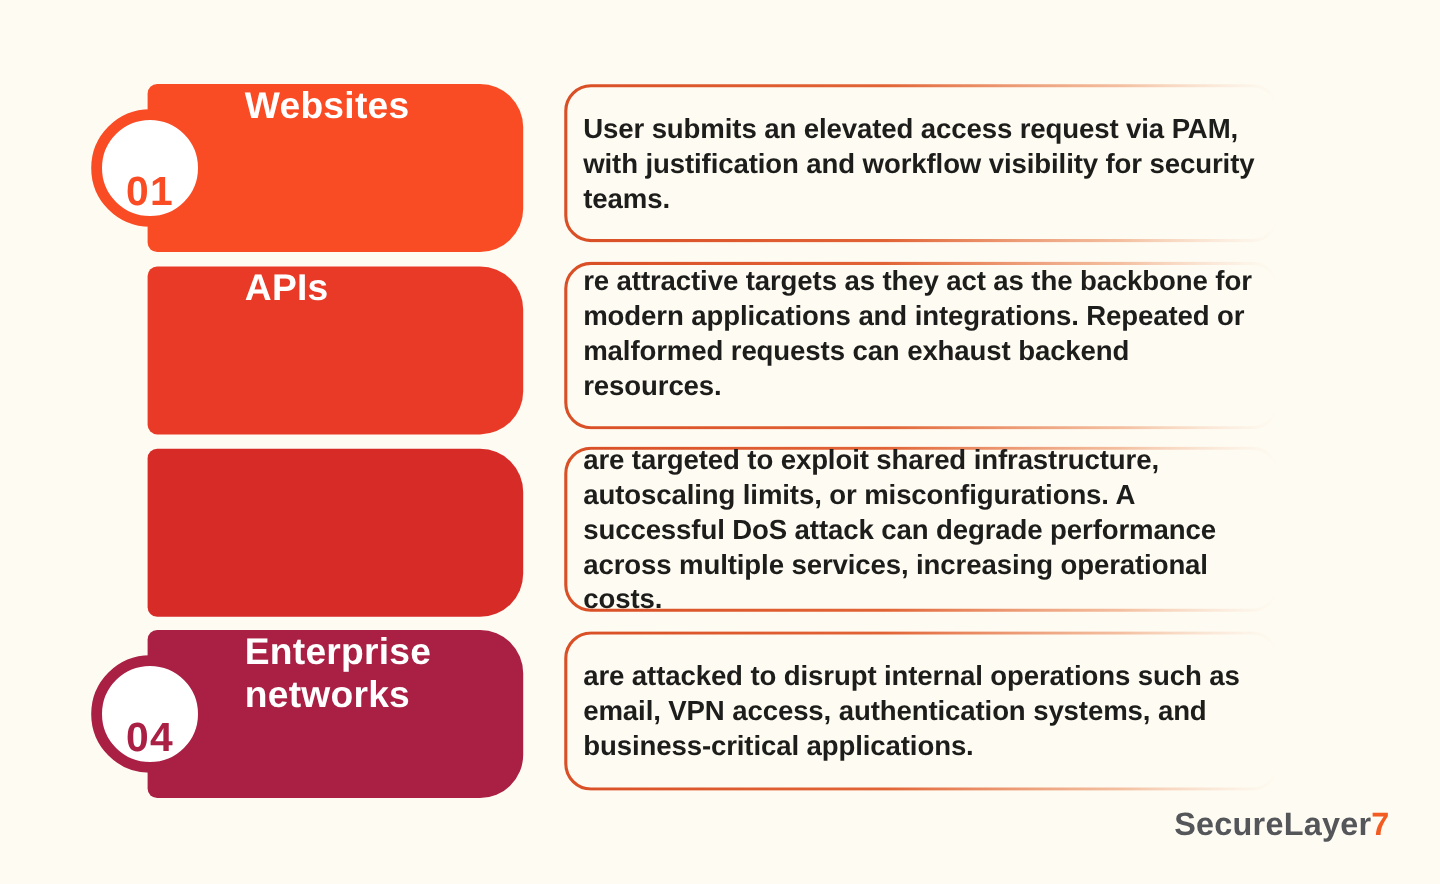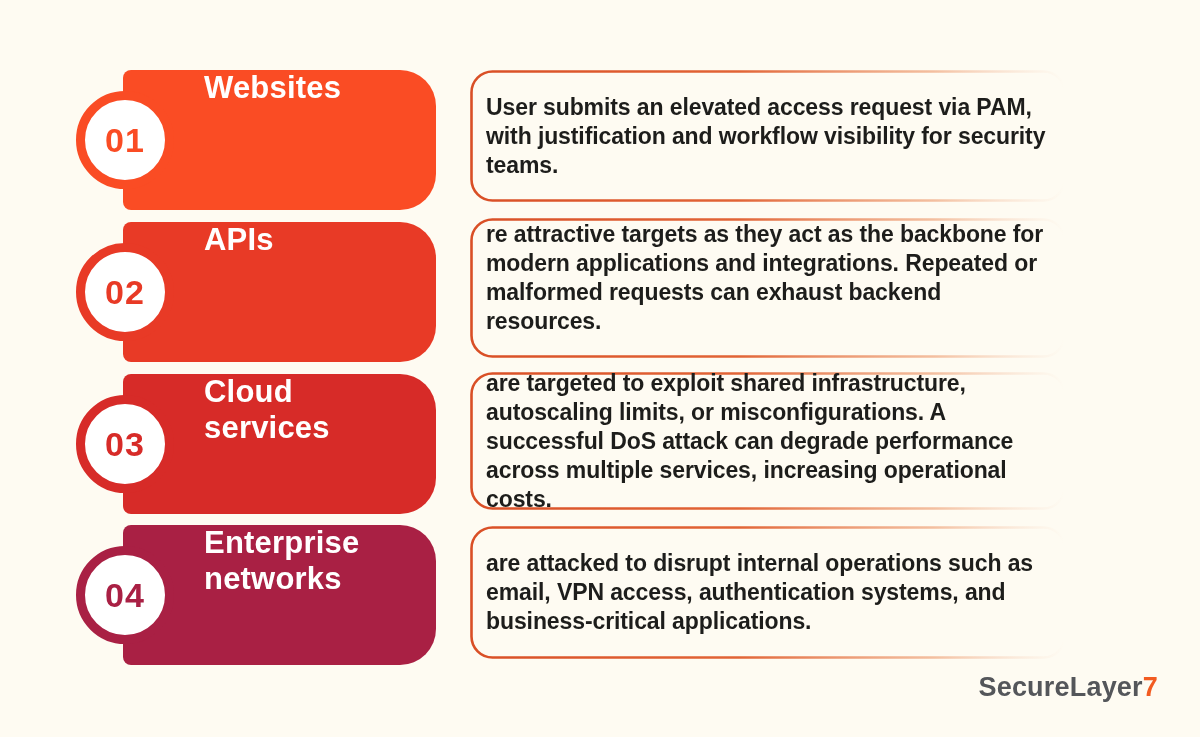--- a/index.html
+++ b/index.html
@@ -25,21 +25,21 @@
   .pill-label{
     position:absolute;left:128px;top:0;height:140px;width:210px;
     display:flex;align-items:flex-start;
     color:#ffffff;font-weight:bold;font-size:31px;line-height:1.16;
     letter-spacing:0.2px;
   }
   .num-circle{
     position:absolute;left:0;top:21px;
     width:80px;height:80px;border-radius:50%;
     background:#ffffff;border:9px solid #FA4C24;
-    display:flex;align-items:center;justify-content:center;
+    display:flex;align-items:flex-end;justify-content:center;
   }
   .num-circle span{
     font-weight:bold;font-size:34px;letter-spacing:1px;
   }
 
   .desc-box{
     position:absolute;left:394px;width:596px;
     display:flex;align-items:center;
   }
   .desc-box svg{position:absolute;inset:0;}
@@ -86,42 +86,33 @@
     <div class="desc-box" style="top:0;height:132px;">
       <svg width="596" height="132">
         <rect x="1.5" y="1.5" width="593" height="129" rx="21" ry="21" fill="none" stroke="url(#fadeStroke)" stroke-width="2.6"></rect>
       </svg>
       <div class="desc-text">User submits an elevated access request via PAM, with justification and workflow visibility for security teams.</div>
     </div>
   </div>
 
   <div class="row row-2">
     <div class="pill-body" style="background: rgb(232, 58, 38);"></div>
-    <div class="num-circle" style="border-color: rgb(232, 58, 38);">
-      <span style="color: rgb(232, 58, 38);">02</span>
-    </div>
     <div class="pill-label">
       <span>APIs</span>
     </div>
     <div class="desc-box" style="top:-4px;height:120px;">
       <svg width="596" height="140">
         <rect x="1.5" y="1.5" width="593" height="137" rx="21" ry="21" fill="none" stroke="url(#fadeStroke)" stroke-width="2.6"></rect>
       </svg>
       <div class="desc-text">re attractive targets as they act as the backbone for modern applications and integrations. Repeated or malformed requests can exhaust backend resources.</div>
     </div>
   </div>
 
   <div class="row row-3">
     <div class="pill-body" style="background: rgb(215, 43, 40);"></div>
-    <div class="num-circle" style="border-color: rgb(215, 43, 40);">
-      <span style="color: rgb(215, 43, 40);">03</span>
-    </div>
-    <div class="pill-label">
-      <span>Cloud services</span>
-    </div>
     <div class="desc-box" style="top:-2px;height:138px;">
       <svg width="596" height="138">
         <rect x="1.5" y="1.5" width="593" height="135" rx="21" ry="21" fill="none" stroke="url(#fadeStroke)" stroke-width="2.6"></rect>
       </svg>
       <div class="desc-text">are targeted to exploit shared infrastructure, autoscaling limits, or misconfigurations. A successful DoS attack can degrade performance across multiple services, increasing operational costs.</div>
     </div>
   </div>
 
   <div class="row row-4">
     <div class="pill-body" style="background: rgb(169, 32, 68);"></div>

